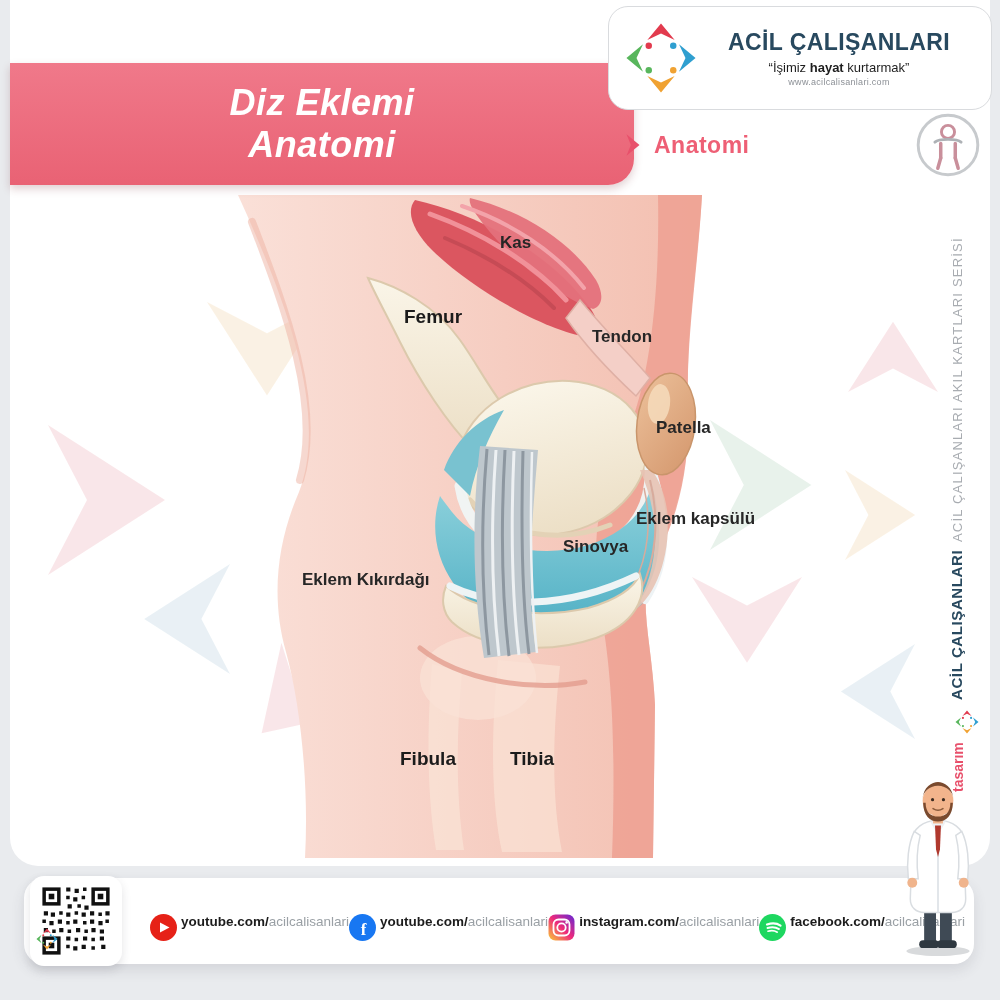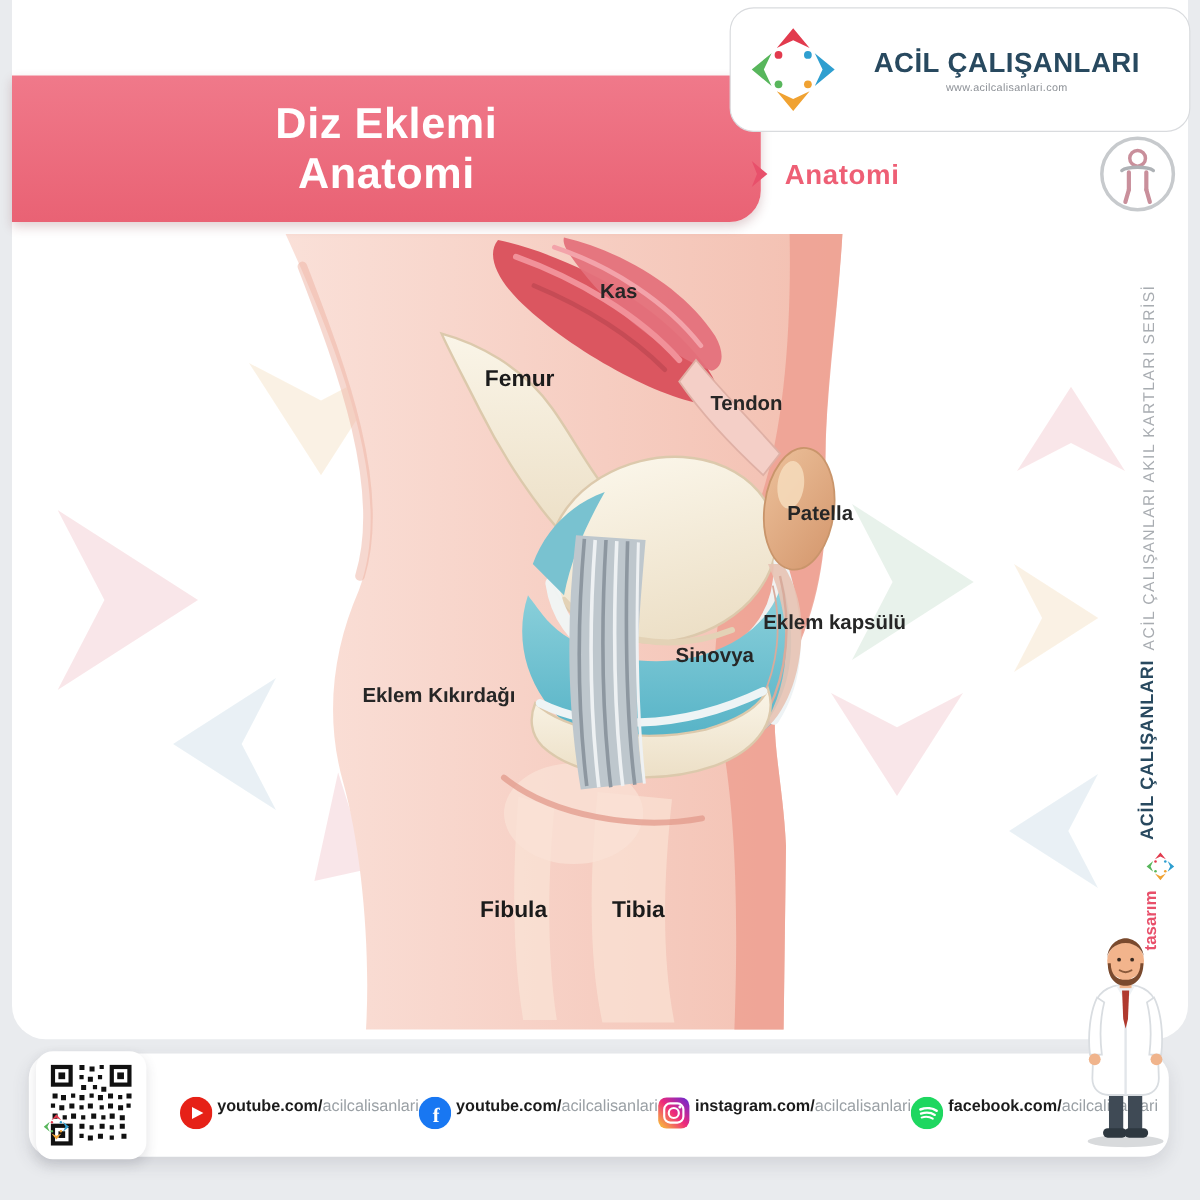--- a/index.html
+++ b/index.html
@@ -9,21 +9,21 @@
     font-family:"Liberation Sans",sans-serif;
   }
   .card{position:absolute;left:10px;top:0;width:980px;height:866px;background:#ffffff;
         border-radius:0 0 28px 28px;z-index:0;}
   
   .wm{position:absolute;z-index:1;opacity:.45;pointer-events:none;}
   
   .banner{position:absolute;left:10px;top:63px;width:624px;height:122px;z-index:4;
           background:linear-gradient(180deg,#f0798a,#e96274);
           border-radius:0 26px 26px 0;display:flex;flex-direction:column;
-          align-items:center;justify-content:center;box-shadow:0 4px 9px rgba(120,40,50,.22);}
+          align-items:center;justify-content:center;box-shadow:0 4px 9px rgba(120,40,50,.22);font-style:italic;}
   .banner .t{color:#fff;font-size:36px;font-weight:bold;line-height:1.18;letter-spacing:.5px;}
   
   .brandcard{position:absolute;left:608px;top:6px;width:384px;height:104px;background:#fff;
              border:1.5px solid #d9dbde;border-radius:20px;z-index:4;display:flex;
              align-items:center;padding:0 10px 0 16px;box-sizing:border-box;}
   .brandtext{flex:1;text-align:center;min-width:0;}
   .brandname{font-size:23px;font-weight:bold;color:#28495f;letter-spacing:.4px;white-space:nowrap;}
   .tagline{font-size:13px;color:#1e1e1e;margin-top:4px;}
   .brandurl{font-size:9px;color:#8c9096;margin-top:2px;letter-spacing:.3px;}
   
@@ -211,20 +211,21 @@
   <div class="t">Diz Eklemi</div>
   <div class="t">Anatomi</div>
 </div>
 
 <div class="brandcard">
   <svg width="72" height="72" viewBox="0 0 100 100">
       <use href="#logo-mark"></use>
     </svg>
   <div class="brandtext">
     <div class="brandname">ACİL ÇALIŞANLARI</div>
+    <div class="tagline"><span>“İşimiz </span><b>hayat</b><span> kurtarmak”</span></div>
     <div class="brandurl">www.acilcalisanlari.com</div>
   </div>
 </div>
 
 <div class="anatomirow">
   <svg width="18" height="26" viewBox="0 0 16 24" style="margin-left:16px">
     <polygon points="2,2 14,12 2,22 6,12" fill="#e8506b"></polygon>
   </svg>
   <span class="sectionlabel">Anatomi</span>
   <svg class="badge" viewBox="0 0 44 44">

